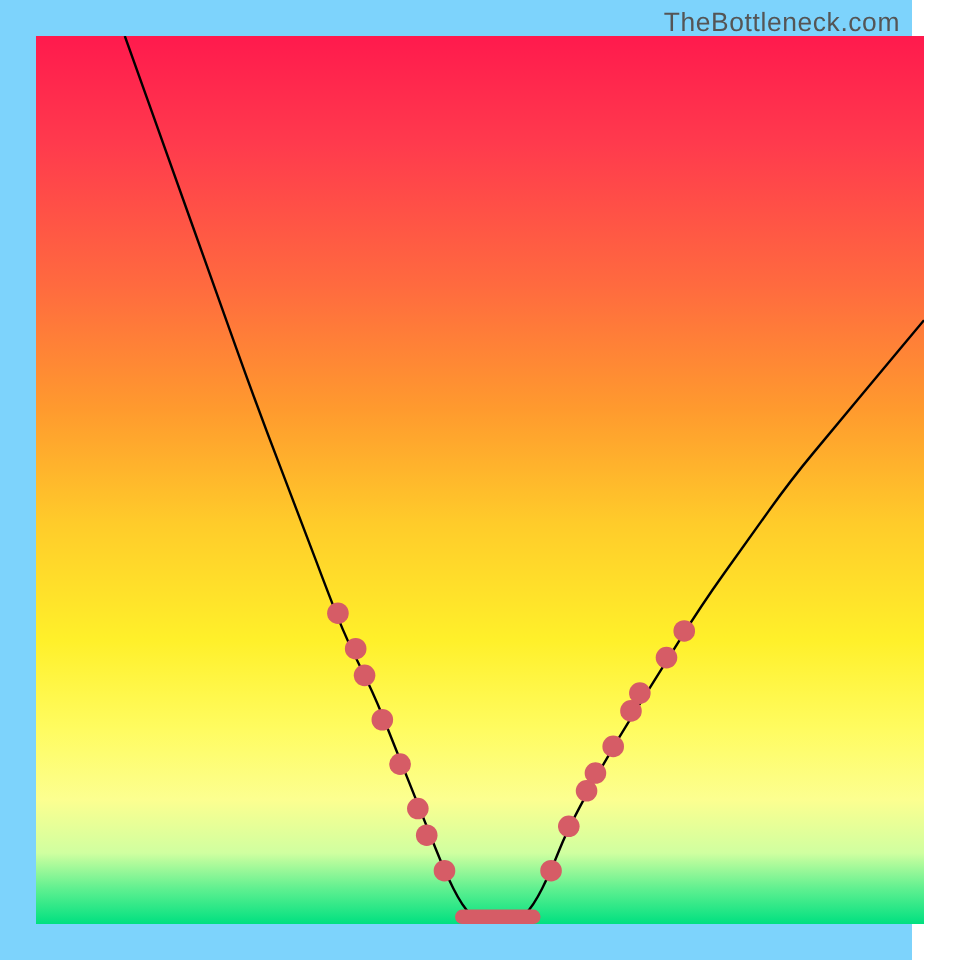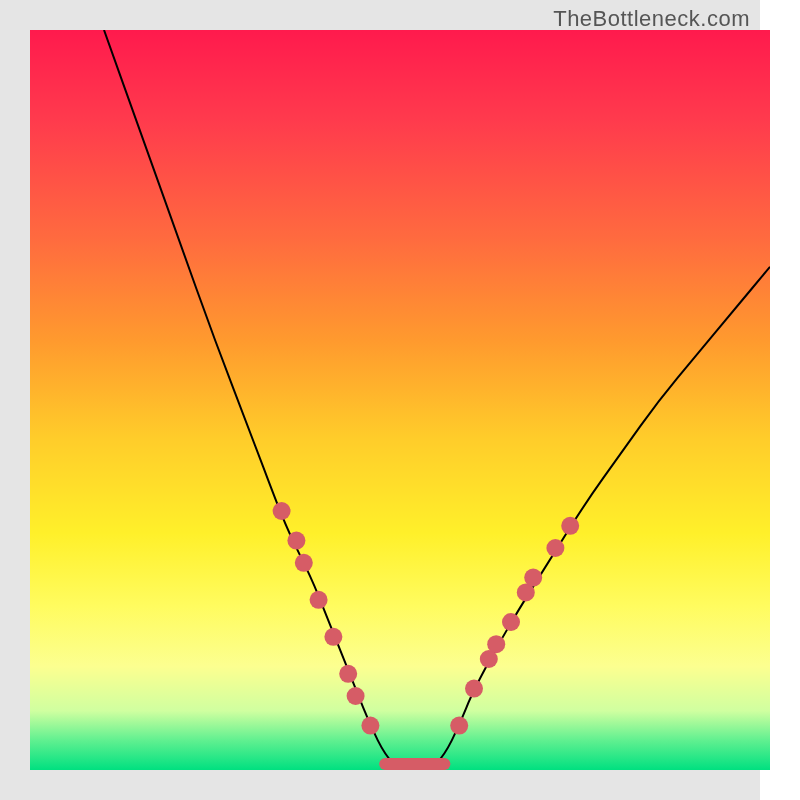--- a/index.html
+++ b/index.html
@@ -7,21 +7,21 @@
     padding: 0;
     width: 800px;
     height: 800px;
     overflow: hidden;
     font-family: Arial, Helvetica, sans-serif;
   }
   .frame {
     position: relative;
     width: 760px;
     height: 800px;
-    background: #e5e5e5;
+    background: #7dd3fc;
   }
   .plot-area {
     position: absolute;
     left: 30px;
     top: 30px;
     width: 740px;
     height: 740px;
     background: linear-gradient(
       to bottom,
       #ff1a4d 0%,

